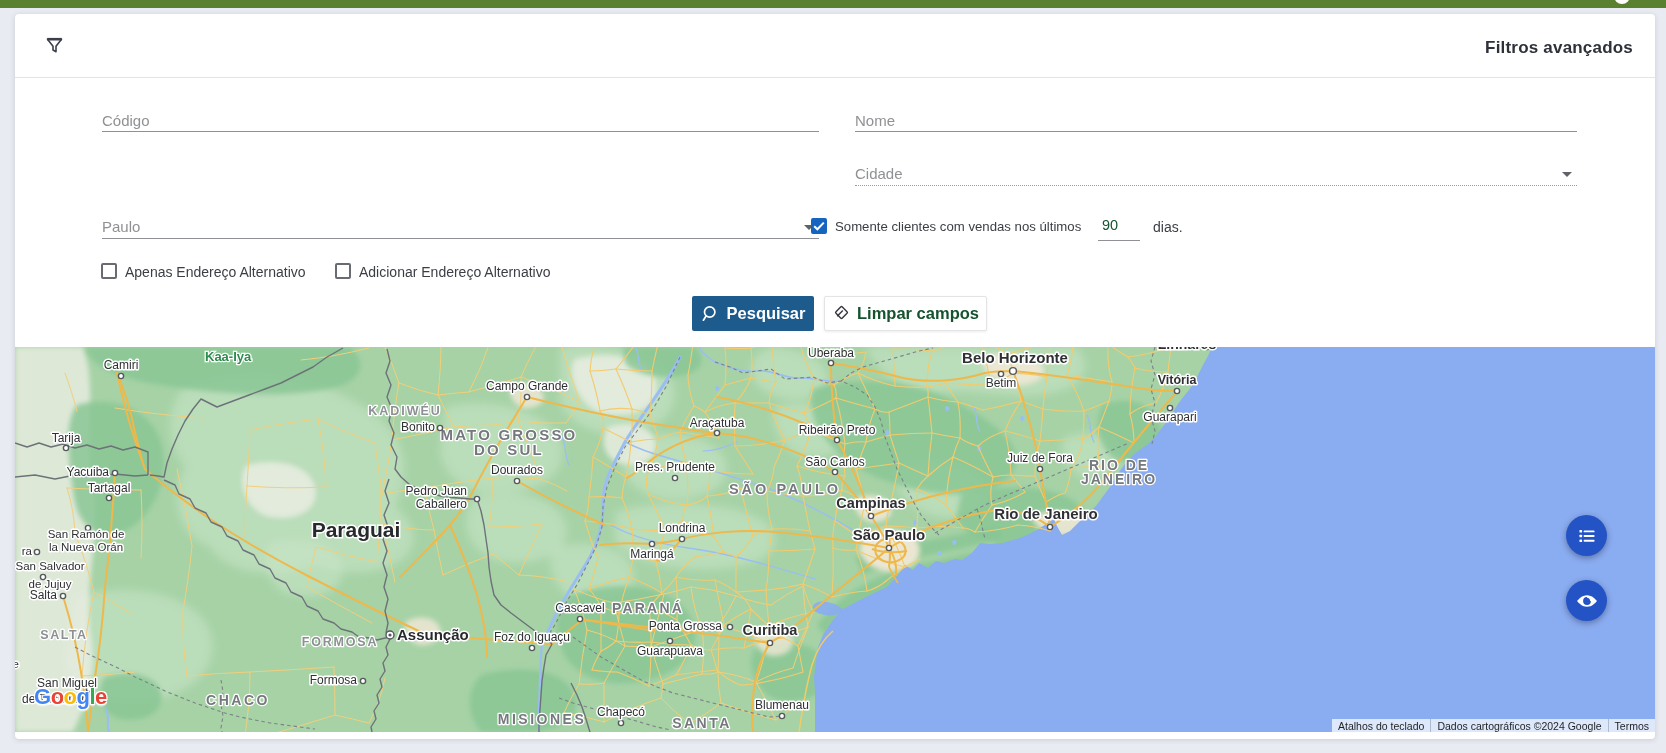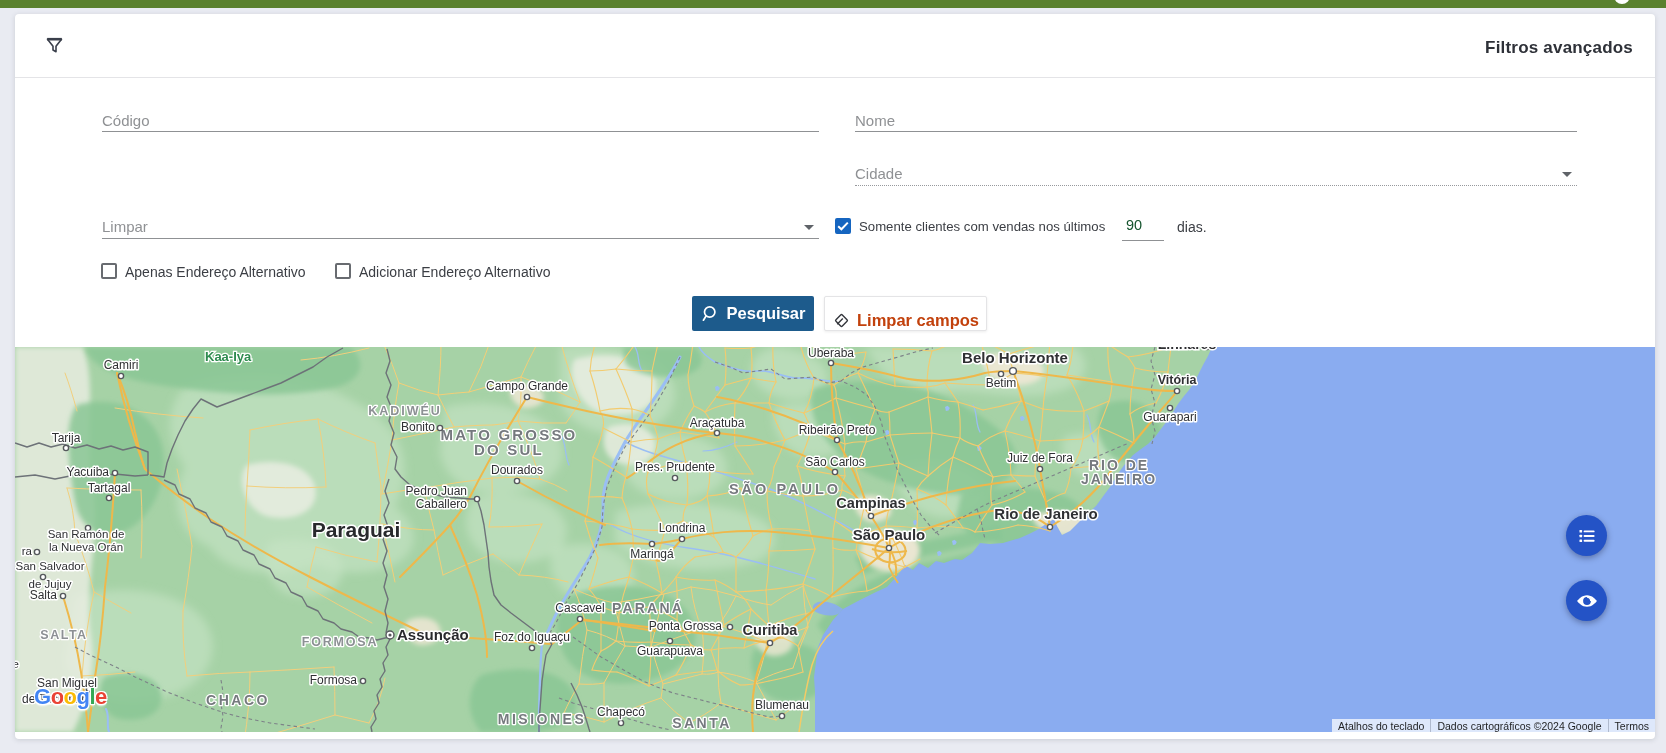--- a/index.html
+++ b/index.html
@@ -17,21 +17,21 @@
 .fld { position:absolute; }
 .fld .lab { position:absolute; left:0; top:5px; font-size:15px; color:#8f9194; }
 .fld .line { position:absolute; left:0; right:0; bottom:0; height:1px; background:#8f9194; }
 .fld .line.dotted { background:none; border-bottom:1.5px dotted #97999d; height:1.5px; }
 .fld .arr { position:absolute; right:5px; bottom:9px; width:0; height:0; border-left:5px solid transparent; border-right:5px solid transparent; border-top:5px solid #5f6368; }
 .cklab { font-size:14px; color:#3b3e44; }
 .ckbox { position:absolute; width:16px; height:16px; border:2px solid #686b70; border-radius:2px; background:#fff; }
 .ckbox.checked { background:#1565c0; border-color:#1565c0; }
 .btn { position:absolute; display:flex; align-items:center; justify-content:center; height:35px; border-radius:2px; font-size:16.5px; font-weight:bold; }
 .btn-blue { left:677px; top:282px; width:122px; background:#1d5b8c; color:#fff; }
-.btn-white { left:809px; top:282px; width:163px; background:#fff; color:#c2410c; border:1px solid #e4e4e6; box-shadow:0 1px 3px rgba(0,0,0,.08);align-items:flex-end; }
+.btn-white { left:809px; top:282px; width:163px; background:#fff; color:#14532d; border:1px solid #e4e4e6; box-shadow:0 1px 3px rgba(0,0,0,.08); }
 .mapwrap { position:absolute; left:0; top:333px; width:1640px; height:385px; overflow:hidden; background:#aad6a2; }
 .fab { position:absolute; width:41px; height:41px; border-radius:50%; background:#2453c6; display:flex; align-items:center; justify-content:center; box-shadow:0 2px 6px rgba(0,0,30,.35); }
 .gattr { position:absolute; right:0; bottom:0; height:13px; display:flex; align-items:center; background:rgba(255,255,255,.72); font-size:10.5px; color:#1f2022; }
 .gattr span { padding:0 6px; white-space:nowrap; }
 .gattr .sep { width:1px; height:13px; background:rgba(120,130,150,.45); }
 .glogo { position:absolute; left:19px; bottom:22px; font-size:22px; font-weight:bold; letter-spacing:-.5px;
   text-shadow:-1px -1px 0 #fff, 1px -1px 0 #fff, -1px 1px 0 #fff, 1px 1px 0 #fff, 0 2px 2px rgba(255,255,255,.9); }
 </style>
 </head>
 <body>
@@ -53,25 +53,25 @@
         <div class="line"></div>
     </div>
 
     <div class="fld" style="left:840px; top:146px; width:722px; height:26px;">
       <div class="lab">Cidade</div>
         <div class="line dotted"></div>
         <div class="arr"></div>
     </div>
 
     <div class="fld" style="left:87px; top:199px; width:717px; height:26px;">
-      <div class="lab">Limpar</div>
+      <div class="lab">Paulo</div>
         <div class="line"></div>
         <div class="arr"></div>
     </div>
-    <div style="position:absolute; left:820px; top:199px; width:760px; height:26px;">
+    <div style="position:absolute; left:796px; top:199px; width:760px; height:26px;">
       <div class="ckbox checked" style="left:0; top:5px;">
         <svg width="16" height="16" viewBox="0 0 16 16" style="position:absolute;left:-2px;top:-2px;">
             <path d="M3.2 8.2 L6.4 11.3 L12.8 4.6" stroke="#fff" stroke-width="2" fill="none"></path>
           </svg>
       </div>
       <span class="cklab" style="position:absolute; left:24px; top:6px; font-size:13.2px;">Somente clientes com vendas nos últimos</span>
       <span style="position:absolute; left:291px; top:4px; font-size:14.5px; color:#14532d;">90</span>
       <div style="position:absolute; left:287px; top:27px; width:42px; height:1px; background:#8f9194;"></div>
       <span class="cklab" style="position:absolute; left:342px; top:6px;">dias.</span>
     </div>

